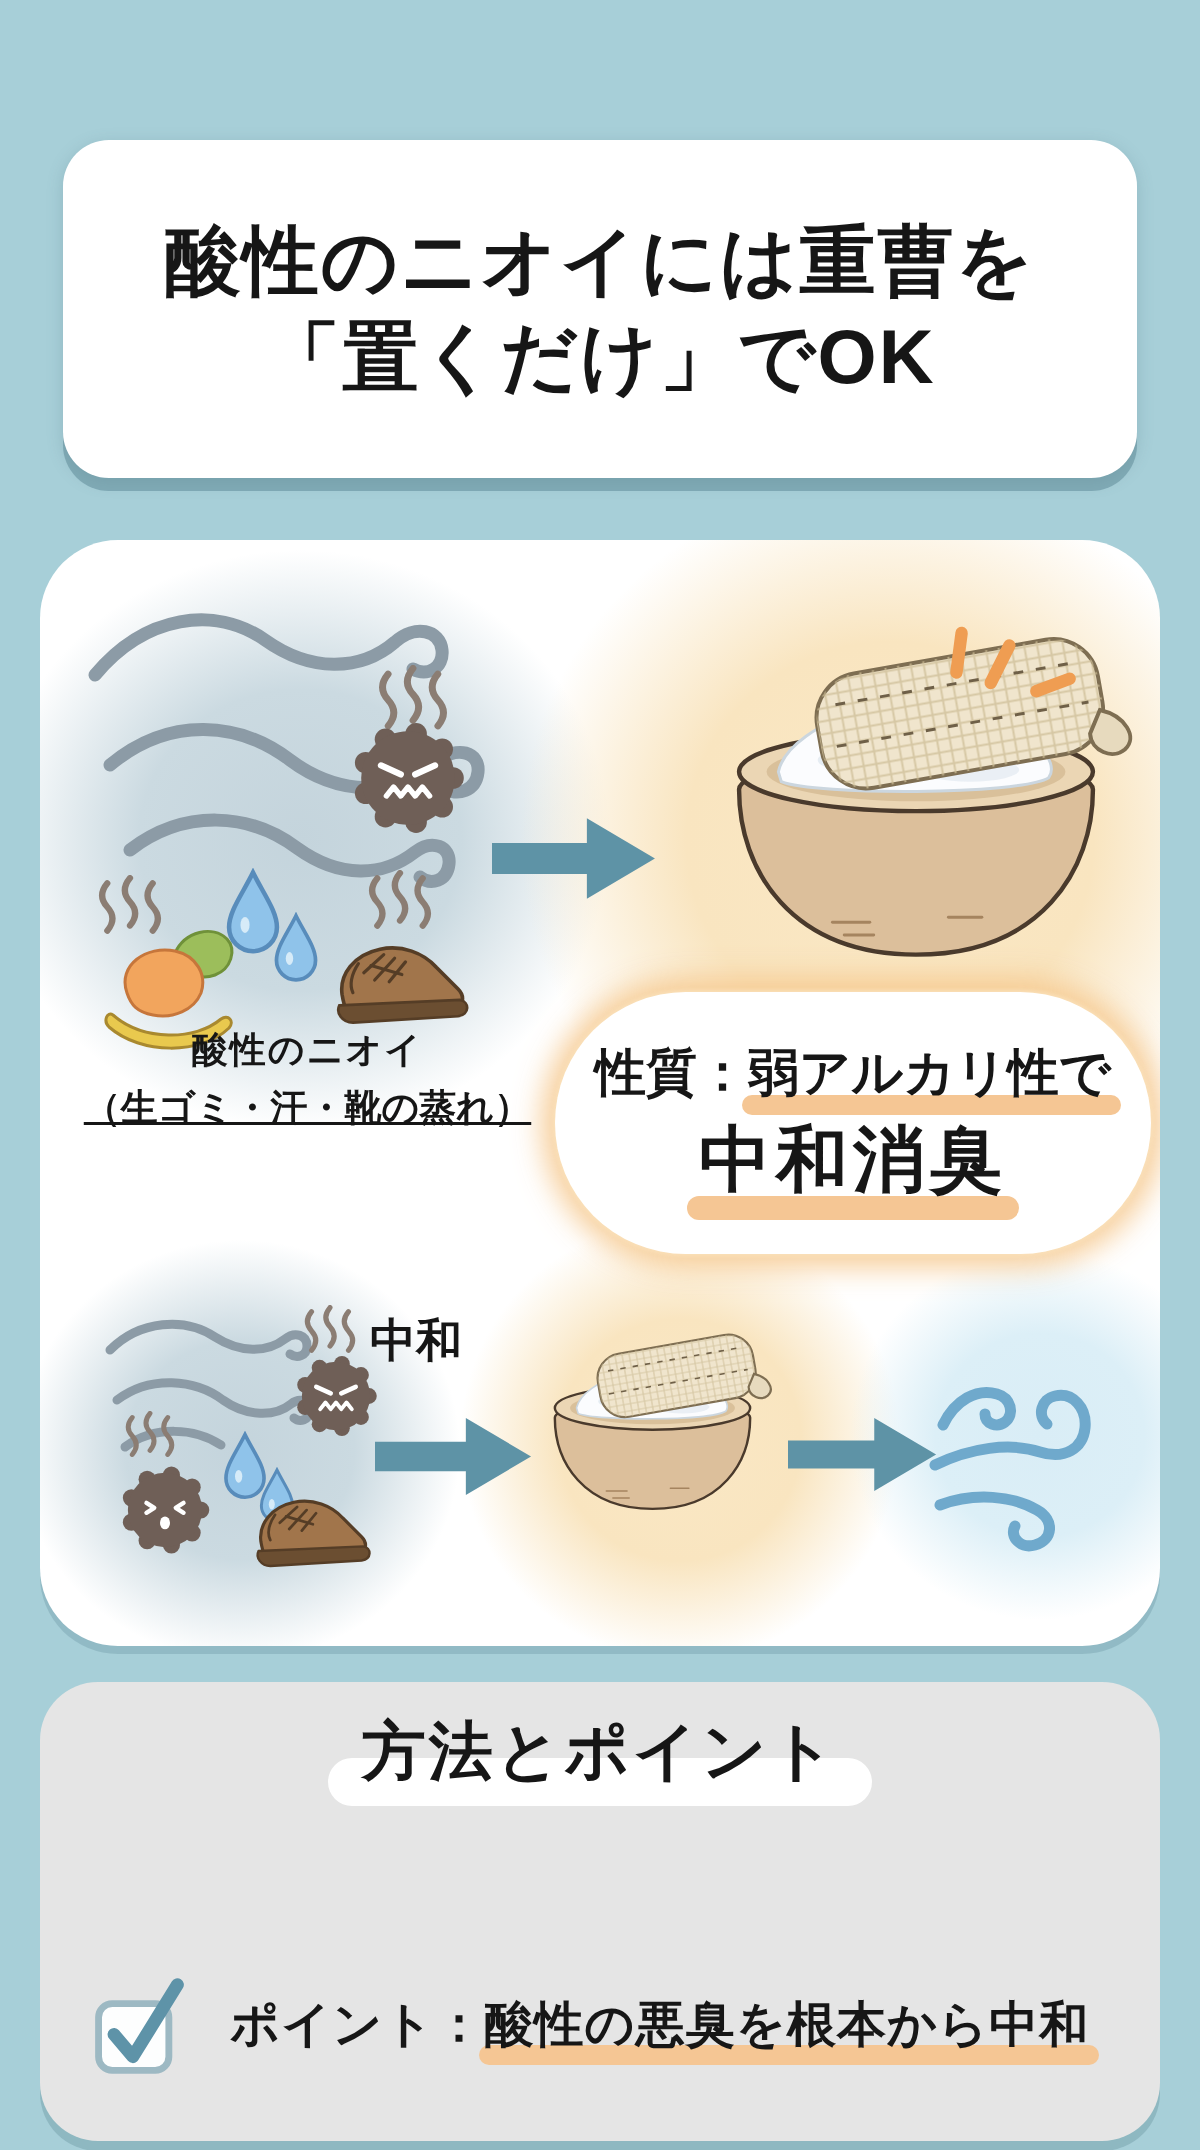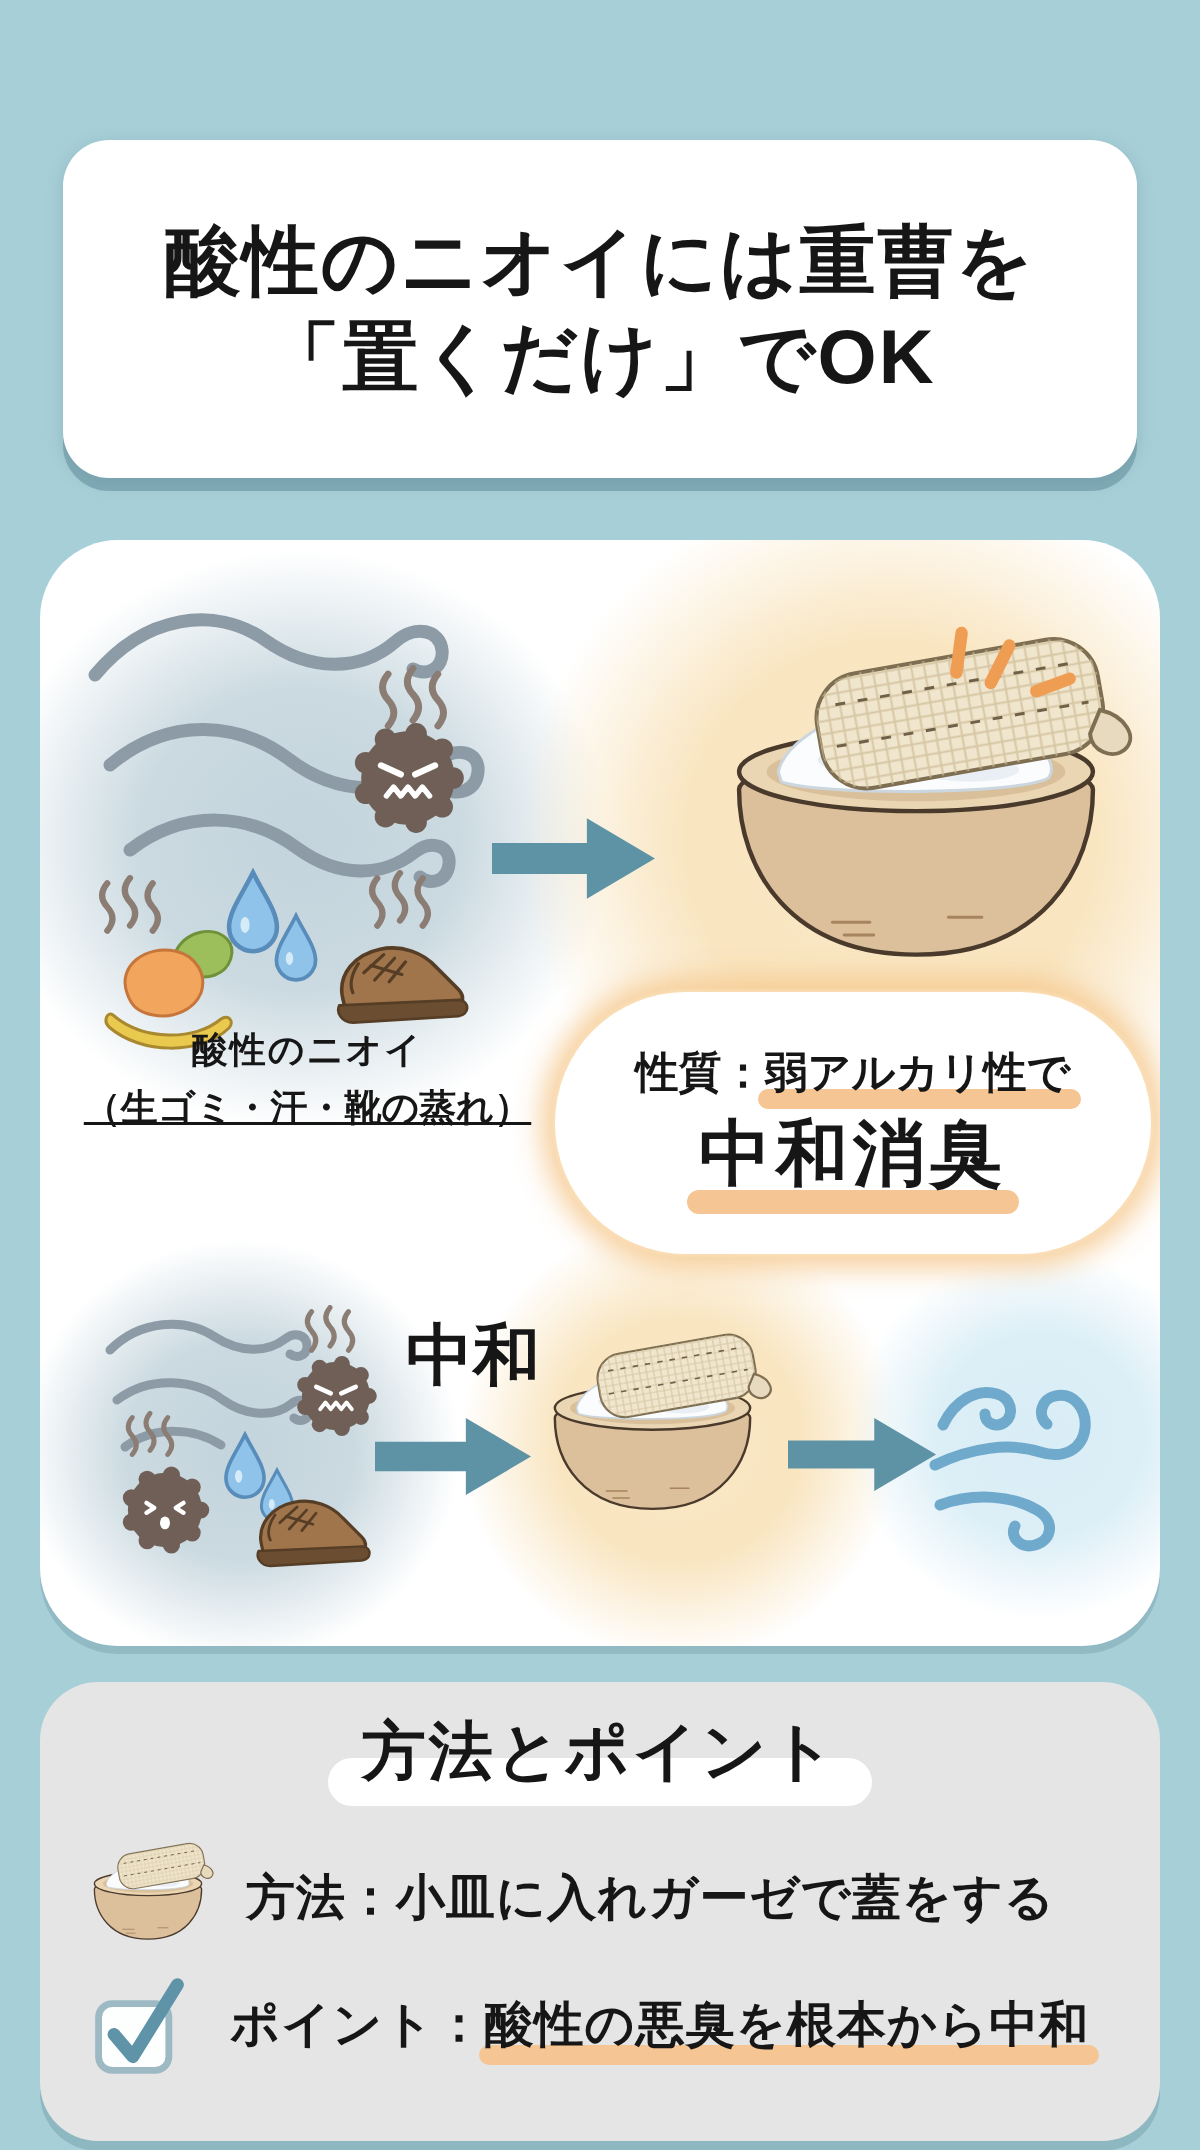--- a/index.html
+++ b/index.html
@@ -42,38 +42,38 @@
   .abs{position:absolute;}
 
   
   #bubble{
     position:absolute;left:515px;top:452px;width:596px;height:262px;
     background:#FFFFFF;border-radius:140px;
     box-shadow:0 0 4px 2px rgba(250,225,188,.95), 0 0 28px 14px rgba(246,199,139,.85);
     display:flex;flex-direction:column;align-items:center;justify-content:center;gap:4px;
     z-index:2;
   }
-  .bubble-l1{font-size:43px;font-weight:800;white-space:nowrap;}
+  .bubble-l1{font-size:51px;font-weight:800;white-space:nowrap;}
   .bubble-l2{font-size:72px;font-weight:800;letter-spacing:5px;white-space:nowrap;}
 
   
   .hl{position:relative;z-index:0;display:inline-block;}
   .hl::after{
     content:"";position:absolute;left:-6px;right:-10px;bottom:-7px;height:20px;
     background:#F5C694;border-radius:10px;z-index:-1;
   }
   .hl-big::after{left:-12px;right:-12px;bottom:-12px;height:24px;border-radius:12px;}
 
   #smell-label{position:absolute;left:15px;top:486px;width:505px;text-align:center;z-index:2;}
   .smell-main{font-size:36px;font-weight:800;letter-spacing:2px;}
   .smell-sub{font-size:37px;font-weight:700;margin-top:8px;letter-spacing:0;text-decoration:underline;}
 
   #neutralize-label{
-    position:absolute;left:330px;top:770px;width:170px;text-align:right;
-    font-size:67px;font-weight:800;z-index:2;
+    position:absolute;left:330px;top:770px;width:170px;text-align:left;
+    font-size:46px;font-weight:800;z-index:2;
   }
 
   
   #points-heading{
     position:absolute;top:26px;left:0;width:100%;text-align:center;
     font-size:64px;font-weight:800;letter-spacing:3px;z-index:1;
   }
   .pill{position:relative;z-index:0;display:inline-block;padding:0 8px;}
   .pill::after{
     content:"";position:absolute;left:-26px;right:-26px;top:57%;height:48px;
@@ -283,26 +283,20 @@
         <path d="M15,175 C50,162 88,166 112,180 C130,190 128,210 110,215 C96,219 84,207 90,196"></path>
       </g>
     </svg>
   </section>
 
   <section class="card" id="points-card">
     <div id="points-heading">
       <span class="pill">方法とポイント</span>
     </div>
 
-    <div class="p-row" id="method-row">
-      <svg width="140" height="120" viewBox="0 0 470 400">
-        <use href="#sym-bowl"></use>
-      </svg>
-      <div class="p-text"><span>方法：</span><span>小皿に入れガーゼで蓋をする</span></div>
-    </div>
 
     <div class="p-row" id="point-row">
       <svg width="96" height="110" viewBox="0 0 112 122">
         <rect x="10" y="36" width="82" height="78" rx="16" fill="#FDFEFE" stroke="#9DB9C3" stroke-width="8"></rect>
         <path d="M28,72 L50,98 L102,14" stroke="#5E93A8" stroke-width="15" fill="none" stroke-linecap="round" stroke-linejoin="round"></path>
       </svg>
       <div class="p-text"><span>ポイント：</span><span class="hl">酸性の悪臭を根本から中和</span></div>
     </div>
   </section>
 

